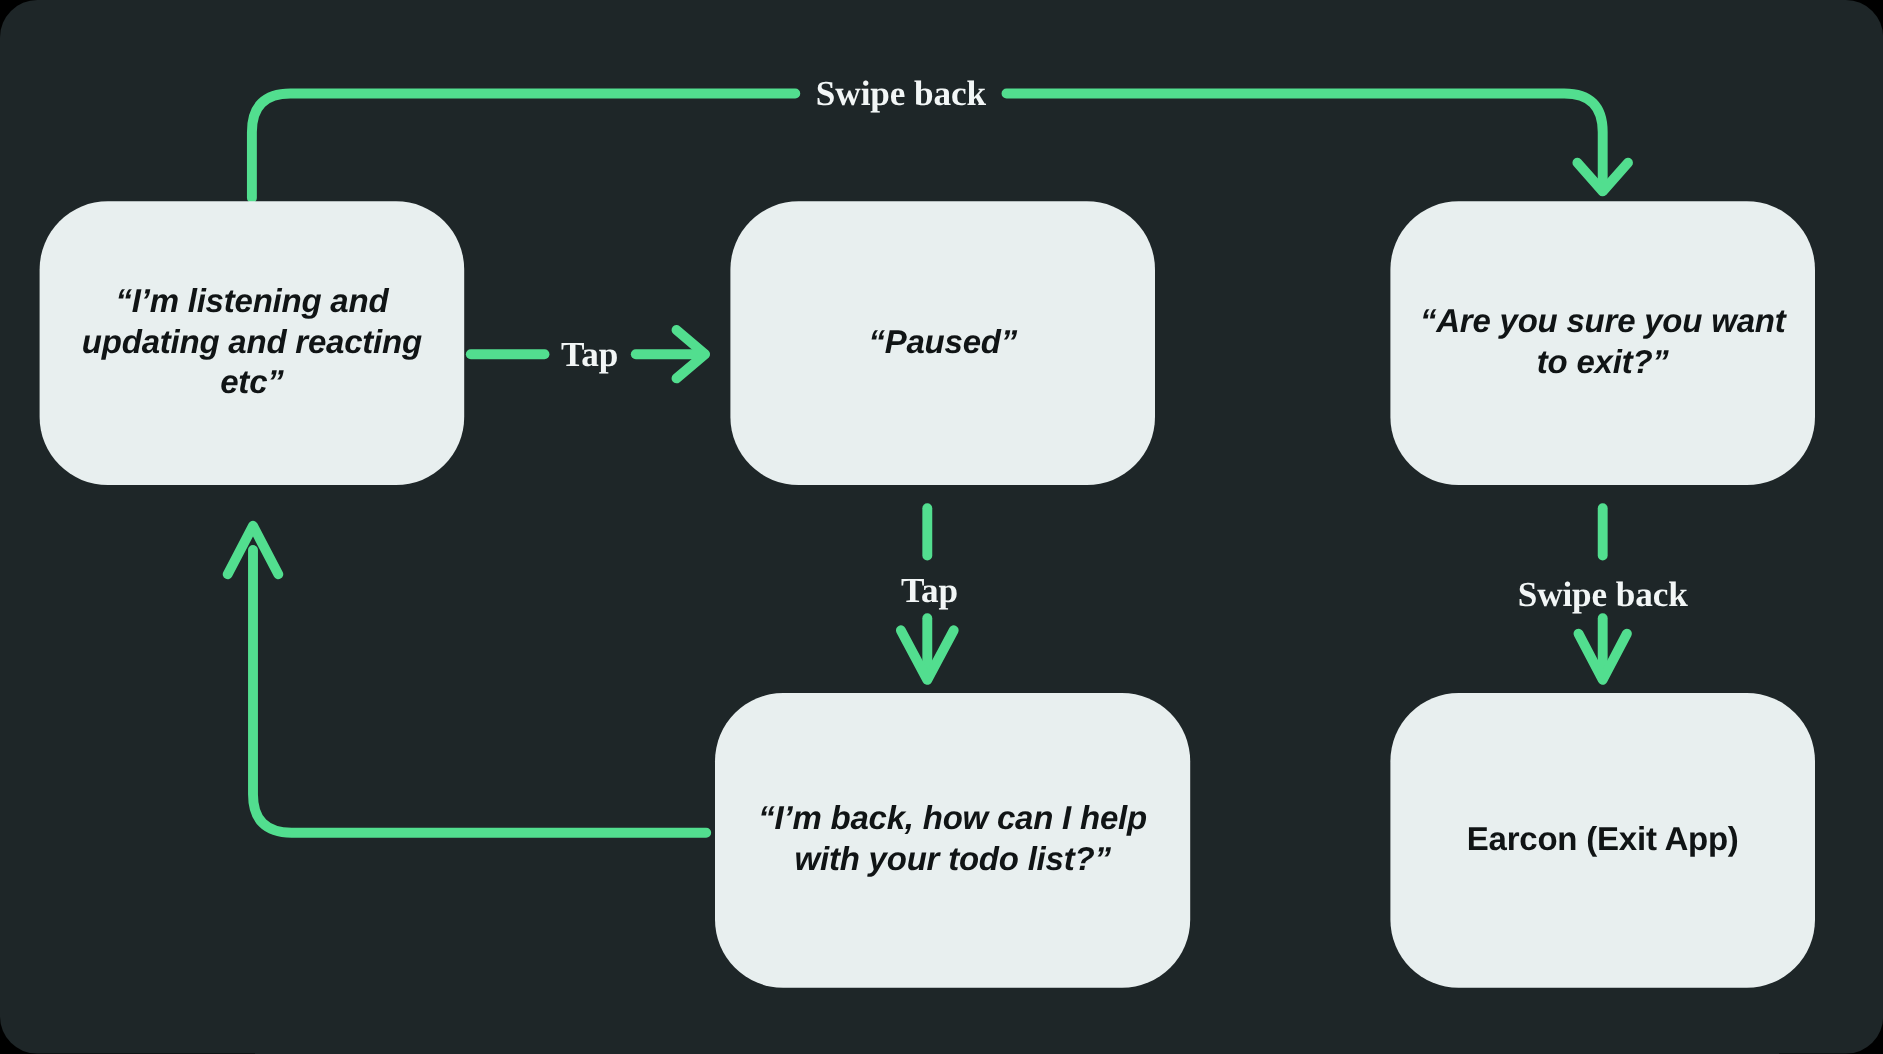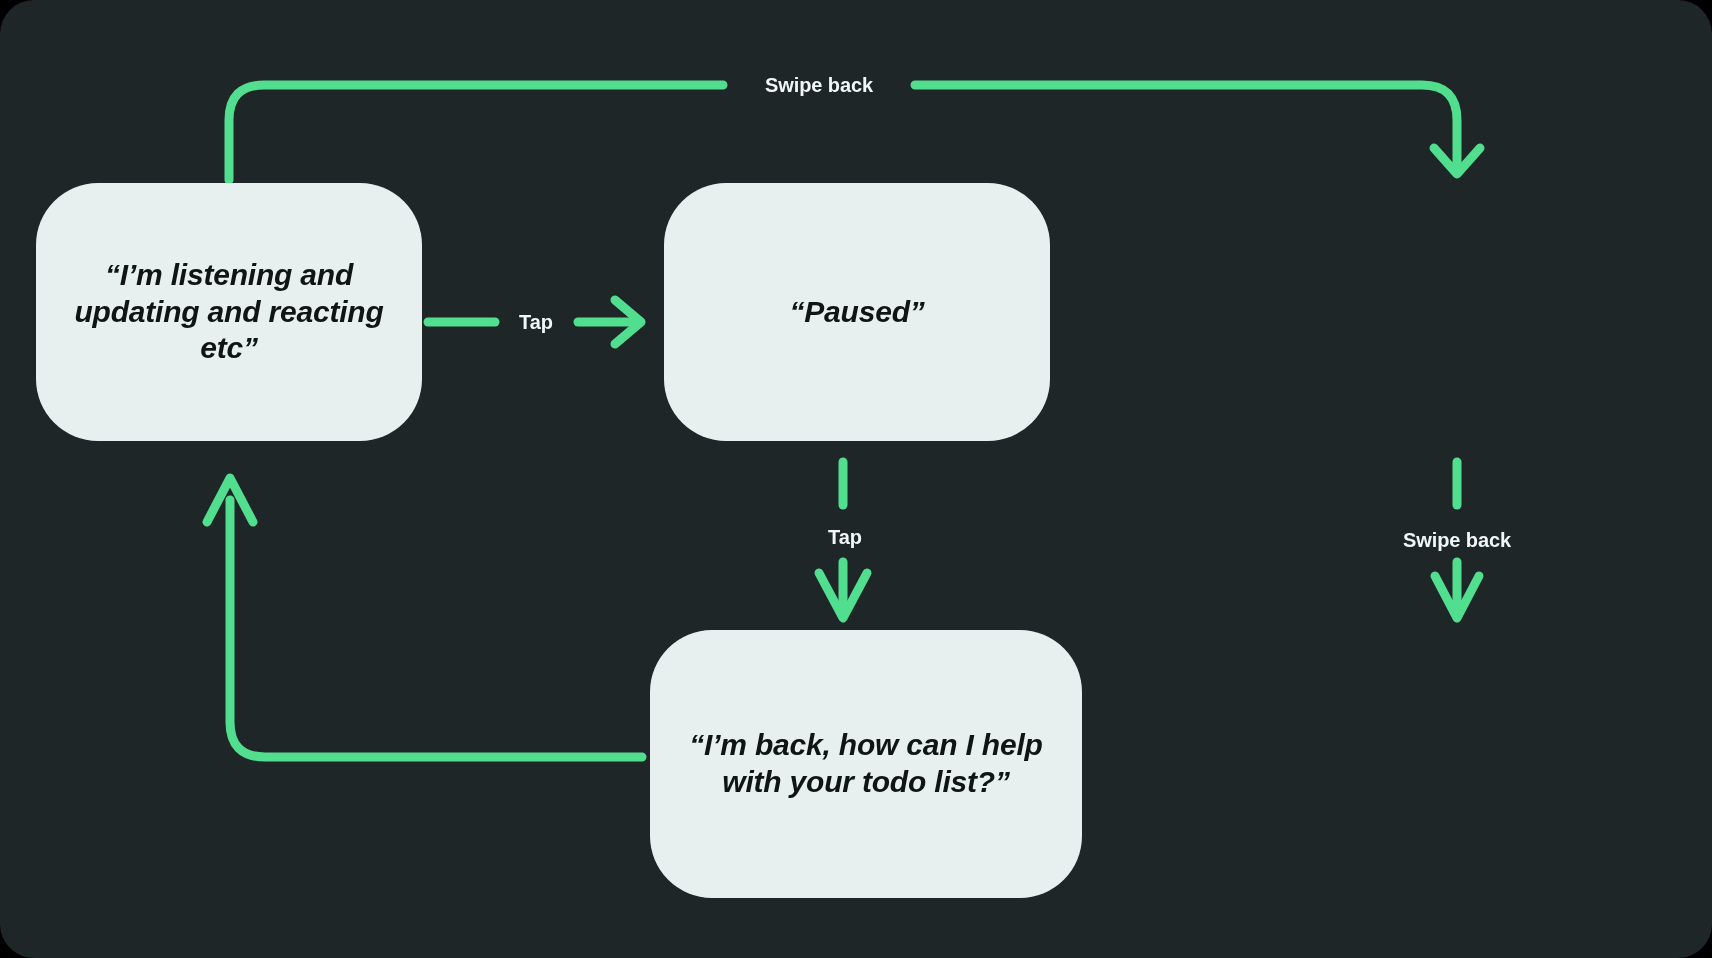--- a/index.html
+++ b/index.html
@@ -46,24 +46,24 @@
     line-height: 1.22;
     text-align: center;
     letter-spacing: -0.2px;
     padding: 0 26px;
     white-space: pre-line;
   }
   .node-label.upright { font-style: normal; }
 
   .edge-label {
     position: absolute;
-    font-family: Liberation Sans, sans-serif;
+    font-family: Liberation Serif, serif;
     font-weight: bold;
     color: #F2F6F6;
-    font-size: 20px;
+    font-size: 32px;
     letter-spacing: -0.1px;
     white-space: nowrap;
     transform: translate(-50%, -50%);
     text-align: center;
   }
 
   
   #node-listening { left: 36px;   top: 183px; width: 386px; height: 258px; }
   #node-paused    { left: 650px;  top: 183px; width: 386px; height: 258px; margin-left: 14px; }
   #node-confirm   { left: 1264px; top: 183px; width: 386px; height: 258px; }
@@ -128,25 +128,31 @@
   </svg>
 
   <div class="node" id="node-listening">
     <div class="node-label">“I’m listening and updating and reacting etc”</div>
   </div>
 
   <div class="node" id="node-paused">
     <div class="node-label">“Paused”</div>
   </div>
 
+  <div class="node" id="node-confirm">
+    <div class="node-label">“Are you sure you want to exit?”</div>
+  </div>
 
   <div class="node" id="node-back">
     <div class="node-label">“I’m back, how can I help with your todo list?”</div>
   </div>
 
+  <div class="node" id="node-earcon">
+    <div class="node-label upright">Earcon (Exit App)</div>
+  </div>
 
   <div class="edge-label" style="left:819px; top:85px;">Swipe back</div>
 
   <div class="edge-label" style="left:536px; top:322px;">Tap</div>
 
   <div class="edge-label" style="left:845px; top:537px;">Tap</div>
 
   <div class="edge-label" style="left:1457px; top:540px;">Swipe back</div>
 
 </div>

